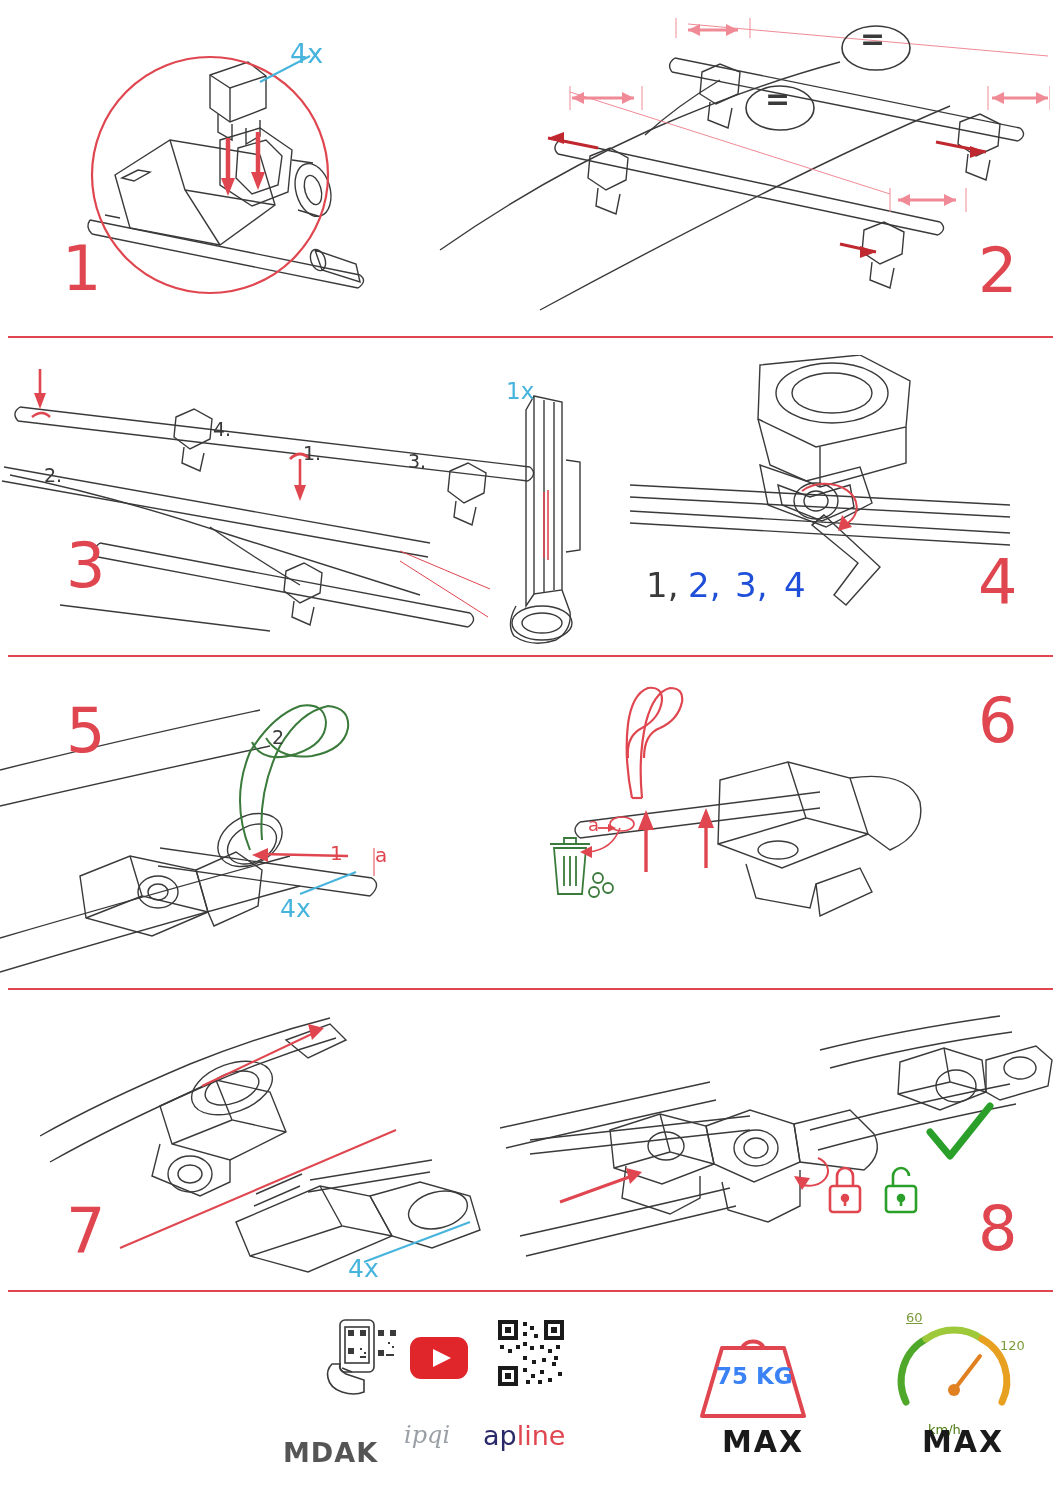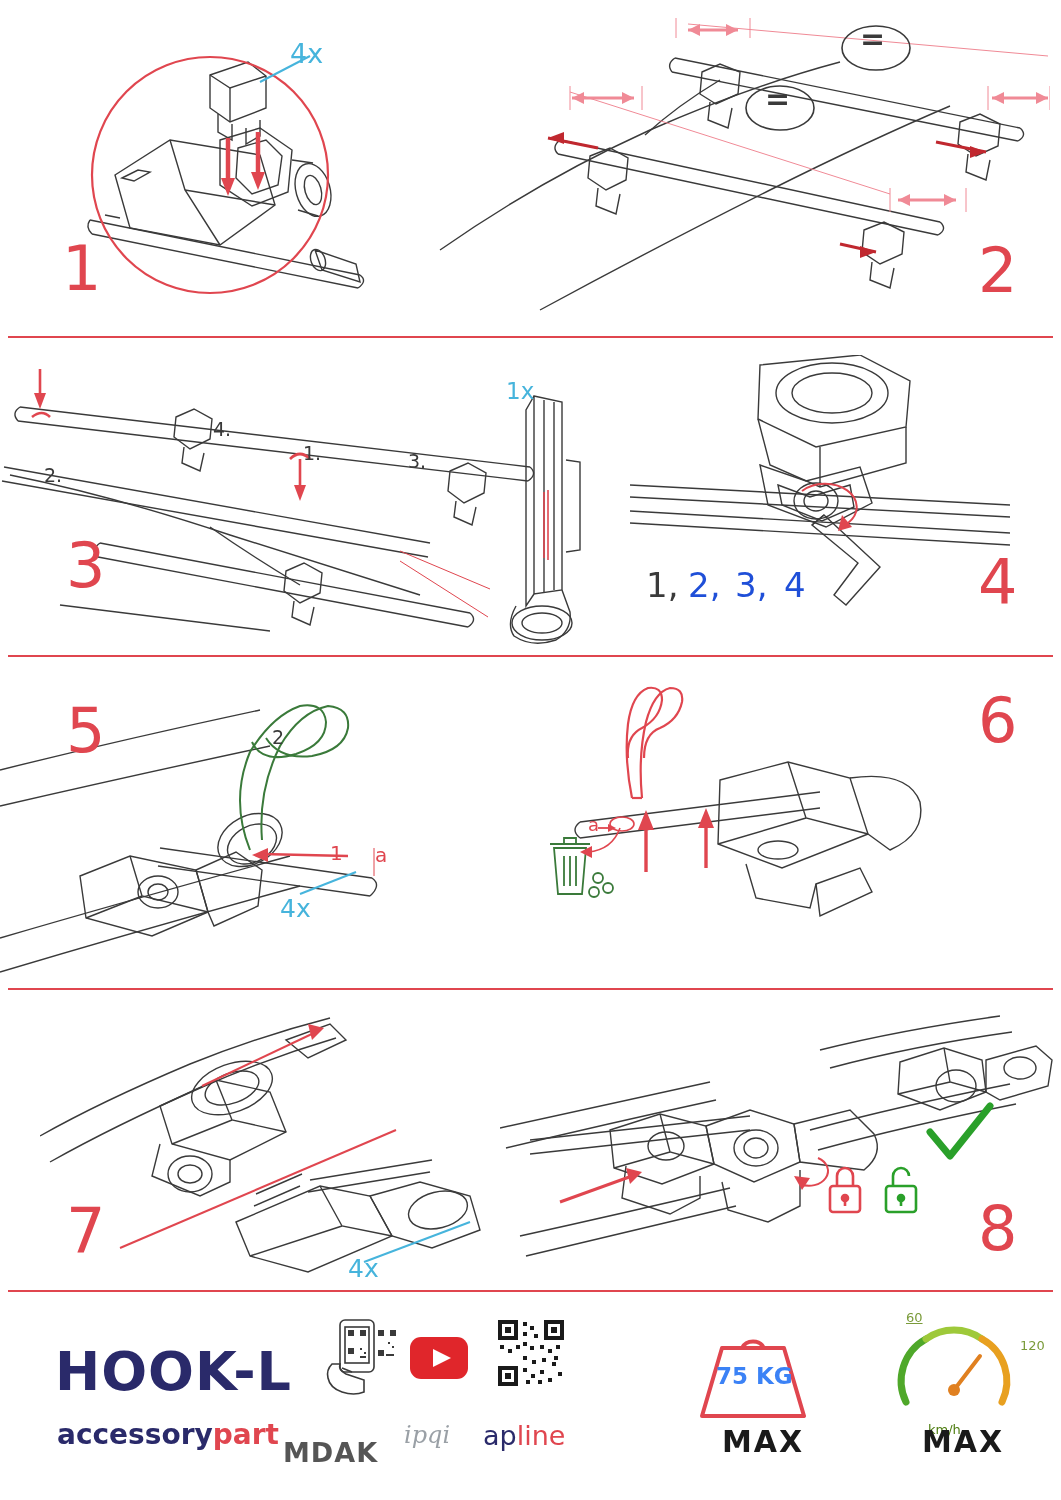--- a/index.html
+++ b/index.html
@@ -593,22 +593,20 @@
       <g stroke="#2aa02a" stroke-width="2.6" fill="none">
         <rect x="386" y="176" width="30" height="26" rx="3"></rect>
         <path d="M393 176 L393 166 A8 8 0 0 1 409 166"></path>
         <circle cx="401" cy="188" r="3" fill="#2aa02a"></circle>
         <path d="M401 190 L401 196"></path>
       </g>
     </svg>
   </div>
   <div class="stepnum" style="left:978px; top:1198px;">8</div>
 
-  <div class="brandname">HOOK-L</div>
-  <div class="accessorypart"><span>accessory</span><span class="part">part</span></div>
 
   <div class="panel" style="left:320px; top:1318px;">
     <svg width="78" height="86" viewBox="0 0 78 86">
       <g fill="none" stroke="#3a3a3a" stroke-width="1.6">
         <rect x="20" y="2" width="34" height="52" rx="5"></rect>
         <rect x="25" y="9" width="24" height="36"></rect>
         <path d="M28 12 h6 v6 h-6 z M40 12 h6 v6 h-6 z M28 30 h6 v6 h-6 z M40 30 h2 v2 h-2 z M44 34 h2 v2 h-2 z M40 38 h6 v2 h-6 z" fill="#3a3a3a" stroke="none"></path>
         <path d="M58 12 h6 v6 h-6 z M70 12 h6 v6 h-6 z M58 32 h6 v6 h-6 z M68 24 h2 v2 h-2 z M72 28 h2 v2 h-2 z M66 36 h8 v2 h-8 z" fill="#3a3a3a" stroke="none"></path>
         <path d="M12 46 q-6 6 -4 14 q2 10 14 14 q12 4 22 0 l0 -12 l-18 -6 q-8 -4 -6 -10 z"></path>
         <path d="M22 50 l10 4"></path>
@@ -683,17 +681,17 @@
         <path d="M34 27 A48 48 0 0 1 90 27" stroke="#9ec93a"></path>
         <path d="M90 27 A48 48 0 0 1 110 90" stroke="#e8a020"></path>
       </g>
       <g fill="none" stroke="#e08020" stroke-width="4" stroke-linecap="round">
         <path d="M62 78 L88 44"></path>
       </g>
       <circle cx="62" cy="78" r="6" fill="#e08020"></circle>
     </svg>
   </div>
   <div class="gnum" style="left:906px; top:1310px;text-decoration:underline;">60</div>
-  <div class="gnum" style="left:1000px; top:1338px;margin-left:20px;">120</div>
+  <div class="gnum" style="left:1000px; top:1338px;">120</div>
   <div class="kmh">km/h</div>
   <div class="maxlabel" style="left:922px; top:1424px;">MAX</div>
 
 </div>
 
 </body></html>

